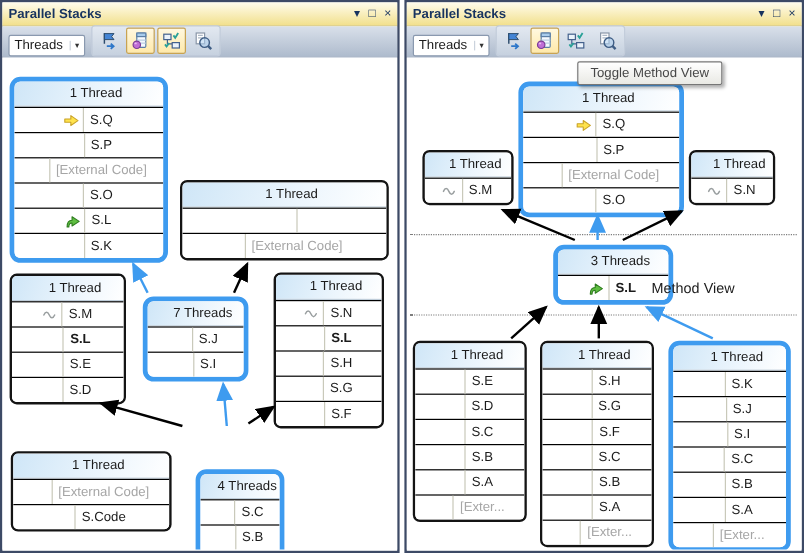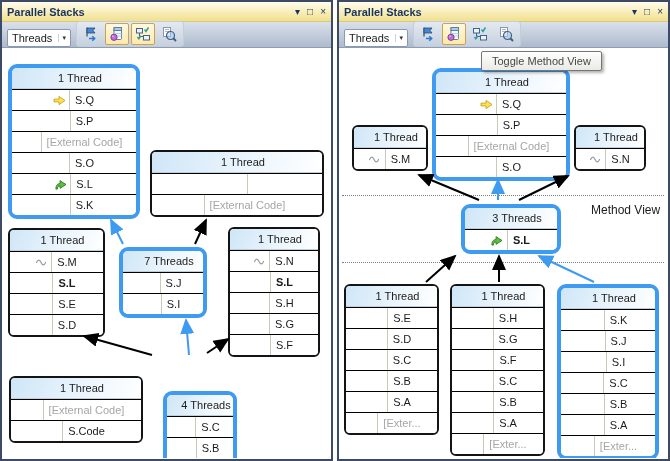--- a/index.html
+++ b/index.html
@@ -454,16 +454,16 @@
         </div>
         <div class="srow">
           <span class="icell"></span>
           <span class="flabel">S.A</span>
         </div>
         <div class="srow">
           <span class="icell"></span>
           <span class="flabel muted">[Exter...</span>
         </div>
       </div>
-    <div class="annotation" style="left:204px;top:155px;margin-left:48px;">Method View</div>
+    <div class="annotation" style="left:204px;top:185px;">Method View</div>
     <div class="tooltip" style="left:106px;top:3px;">Toggle Method View</div>
   </div>
 </div>
 
 </body></html>

